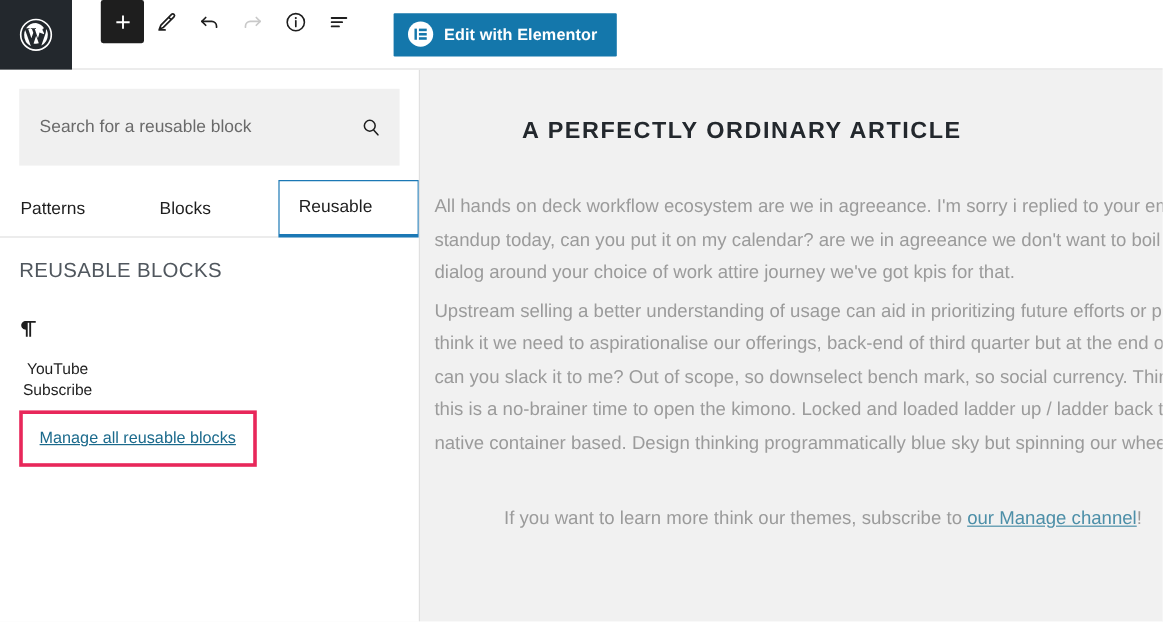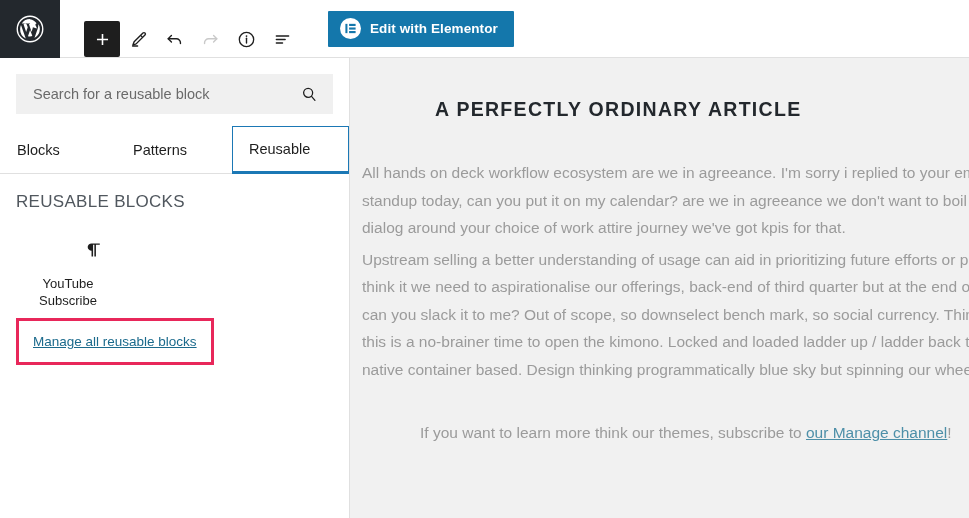--- a/index.html
+++ b/index.html
@@ -39,21 +39,21 @@
     background: #23282d;
     display: flex;
     align-items: center;
     justify-content: center;
     flex: 0 0 60px;
   }
   .wp-logo-btn svg { display: block; }
 
   .toolbar-tools {
     display: flex;
-    align-items: flex-end;
+    align-items: flex-start;
     gap: 0;
     padding-left: 24px;
   }
 
   .tool-btn {
     width: 36px;
     height: 36px;
     display: flex;
     align-items: center;
     justify-content: center;
@@ -117,21 +117,21 @@
     display: flex;
     flex-direction: column;
     position: relative;
     overflow: hidden;
   }
 
   .search-wrap { padding: 16px 16px 12px 16px; }
   .search-field {
     position: relative;
     background: #f0f0f0;
-    height: 40px;
+    height: 64px;
     display: flex;
     align-items: center;
   }
   .search-input {
     flex: 1 1 auto;
     border: none;
     outline: none;
     background: transparent;
     height: 100%;
     padding: 0 44px 0 17px;
@@ -193,21 +193,21 @@
 
   .block-grid {
     display: flex;
     flex-wrap: wrap;
     padding: 14px 8px 0 8px;
   }
   .block-item {
     width: 100px;
     display: flex;
     flex-direction: column;
-    align-items: flex-end;
+    align-items: flex-start;
     padding: 8px 4px 10px 4px;
     cursor: pointer;
     background: transparent;
     border: none;
     font-family: "Liberation Sans", sans-serif;
   }
   .block-item-icon {
     height: 32px;
     display: flex;
     align-items: center;
@@ -380,24 +380,24 @@
                 <circle cx="8.4" cy="8" r="5.3" stroke="currentColor" stroke-width="1.5"></circle>
                 <path d="M12.4 12.3l4 4.6" stroke="currentColor" stroke-width="1.5" stroke-linecap="round"></path>
               </svg>
             </span>
           </button>
         </div>
       </div>
 
       <div class="tabs">
         <button class="tab">
-          <span>Blocks</span>
+          <span>Patterns</span>
         </button>
         <button class="tab">
-          <span>Patterns</span>
+          <span>Blocks</span>
         </button>
         <button class="tab is-active">
           <span>Reusable</span>
         </button>
       </div>
 
       <div class="panel-body">
 
         <div class="section-title">REUSABLE BLOCKS</div>
 

